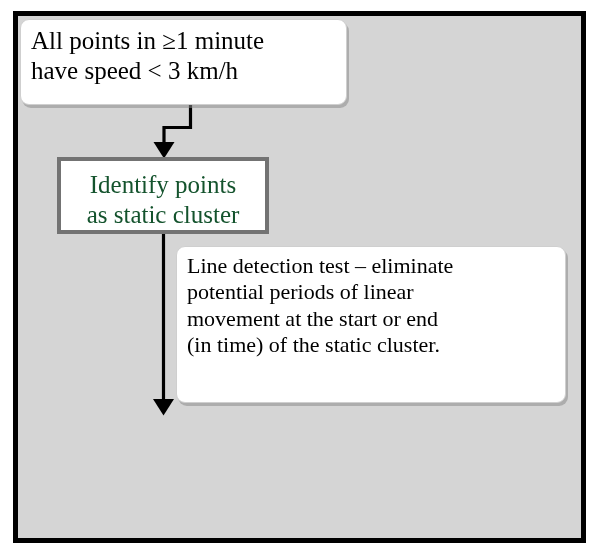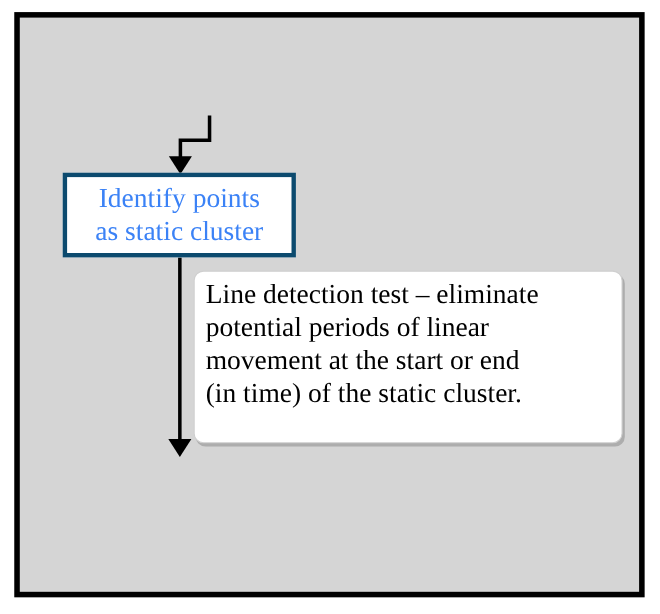--- a/index.html
+++ b/index.html
@@ -44,24 +44,24 @@
     padding: 6px 10px 7px 10px;
     color: #000000;
     line-height: 1.20;
   }
 
   
   .process {
     position: absolute;
     box-sizing: border-box;
     background: #ffffff;
-    border: 4px solid #0c4a6e;
-    color: #3b82f6;
+    border: 4px solid #737373;
+    color: #14532d;
     display: flex;
-    align-items: center;
+    align-items: flex-end;
     justify-content: center;
     text-align: center;
     line-height: 1.20;
   }
 
   
   #node-speed-condition {
     left: 20px;
     top: 19px;
     width: 327px;
@@ -75,21 +75,21 @@
     width: 212px;
     height: 77px;
     font-size: 25px;
   }
 
   #node-line-detection {
     left: 176px;
     top: 246px;
     width: 390px;
     height: 157px;
-    font-size: 25px;
+    font-size: 22px;
   }
 
   #node-remove-linear {
     left: 49px;
     top: 415px;
     width: 230px;
     height: 114px;
     font-size: 25px;
   }
 
@@ -121,20 +121,24 @@
       <path d="M 190.5 105 L 190.5 127.5 L 164 127.5 L 164 144" fill="none" stroke="#000000" stroke-width="3.2" stroke-linecap="butt" stroke-linejoin="miter"></path>
       <polygon points="153.5,142 174.5,142 164,158.5" fill="#000000"></polygon>
     </g>
 
     <g>
       <path d="M 163.5 234 L 163.5 401" fill="none" stroke="#000000" stroke-width="3.2" stroke-linecap="butt"></path>
       <polygon points="153,399 174,399 163.5,415.5" fill="#000000"></polygon>
     </g>
   </svg>
 
+  <div class="callout" id="node-speed-condition">
+    <span class="node-text">All points in ≥1 minute
+have speed &lt; 3 km/h</span>
+  </div>
 
   <div class="process" id="node-identify-static">
     <span class="node-text">Identify points
 as static cluster</span>
   </div>
 
   <div class="callout" id="node-line-detection">
     <span class="node-text">Line detection test – eliminate
 potential periods of linear
 movement at the start or end

